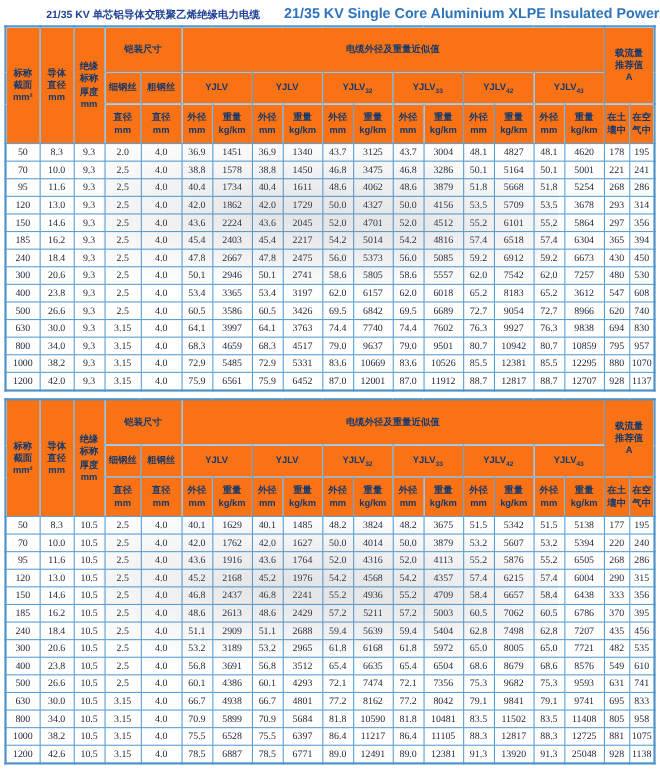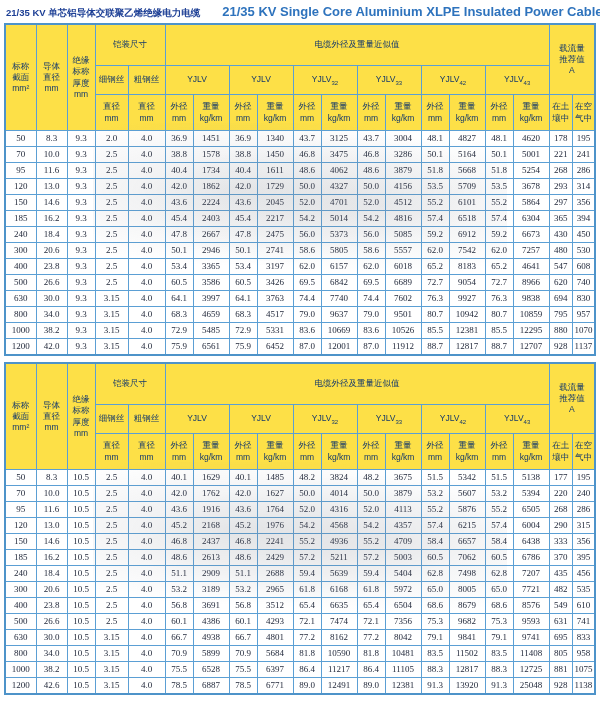--- a/index.html
+++ b/index.html
@@ -3,39 +3,39 @@
 <meta charset="utf-8">
 <style>
   html,body { margin:0; padding:0; }
   body {
     width:600px; height:709px; background:#ffffff; overflow:hidden;
     font-family:"Liberation Sans", sans-serif;
   }
   .page { padding:2px 4px 0 4px; }
 
   .title-row { display:flex; align-items:baseline; gap:22px; margin:2px 0 3px 2px; }
-  .title-zh { color:#1d3f95; font-weight:bold; font-size:9.5px; white-space:nowrap; }
+  .title-zh { color:#1d3f95; font-weight:bold; font-size:9.5px; white-space:nowrap;margin-left:36px; }
   .title-en { color:#2e73bd; font-weight:bold; font-size:13px; white-space:nowrap; }
 
   .table-wrap { position:relative; }
   .watermark {
     position:absolute; left:15%; top:30%; width:70%; height:45%;
     background:
       radial-gradient(ellipse at 35% 45%, rgba(120,125,135,0.16), rgba(120,125,135,0) 65%),
       radial-gradient(ellipse at 70% 55%, rgba(120,125,135,0.13), rgba(120,125,135,0) 60%);
     pointer-events:none; z-index:2;
   }
 
   table.cable {
     border-collapse:collapse; table-layout:fixed; width:592px;
     border:2px solid #4e93c9;
   }
   table.cable th, table.cable td { border:1px solid #5b9fd4; text-align:center; vertical-align:middle; overflow:hidden; }
   table.cable th {
-    background:#fde047; color:#14386b; font-weight:normal;
+    background:#f97316; color:#14386b; font-weight:bold;
     font-size:8.5px; line-height:1.3; white-space:pre-line; padding:1px 0;
   }
   table.cable td {
     font-family:"Liberation Serif", serif;
     font-size:9px; color:#232a3c; height:15px; line-height:15px; padding:0;
     background:transparent;
   }
   thead tr.h1 th { height:38px; }
   thead tr.h2 th { height:26px; }
   thead tr.h3 th { height:33px; }
@@ -318,21 +318,21 @@
             <td>3365</td>
             <td>53.4</td>
             <td>3197</td>
             <td>62.0</td>
             <td>6157</td>
             <td>62.0</td>
             <td>6018</td>
             <td>65.2</td>
             <td>8183</td>
             <td>65.2</td>
-            <td>4641</td>
+            <td>3612</td>
             <td>547</td>
             <td>608</td>
           </tr>
           <tr>
             <td>500</td>
             <td>26.6</td>
             <td>9.3</td>
             <td>2.5</td>
             <td>4.0</td>
             <td>60.5</td>

